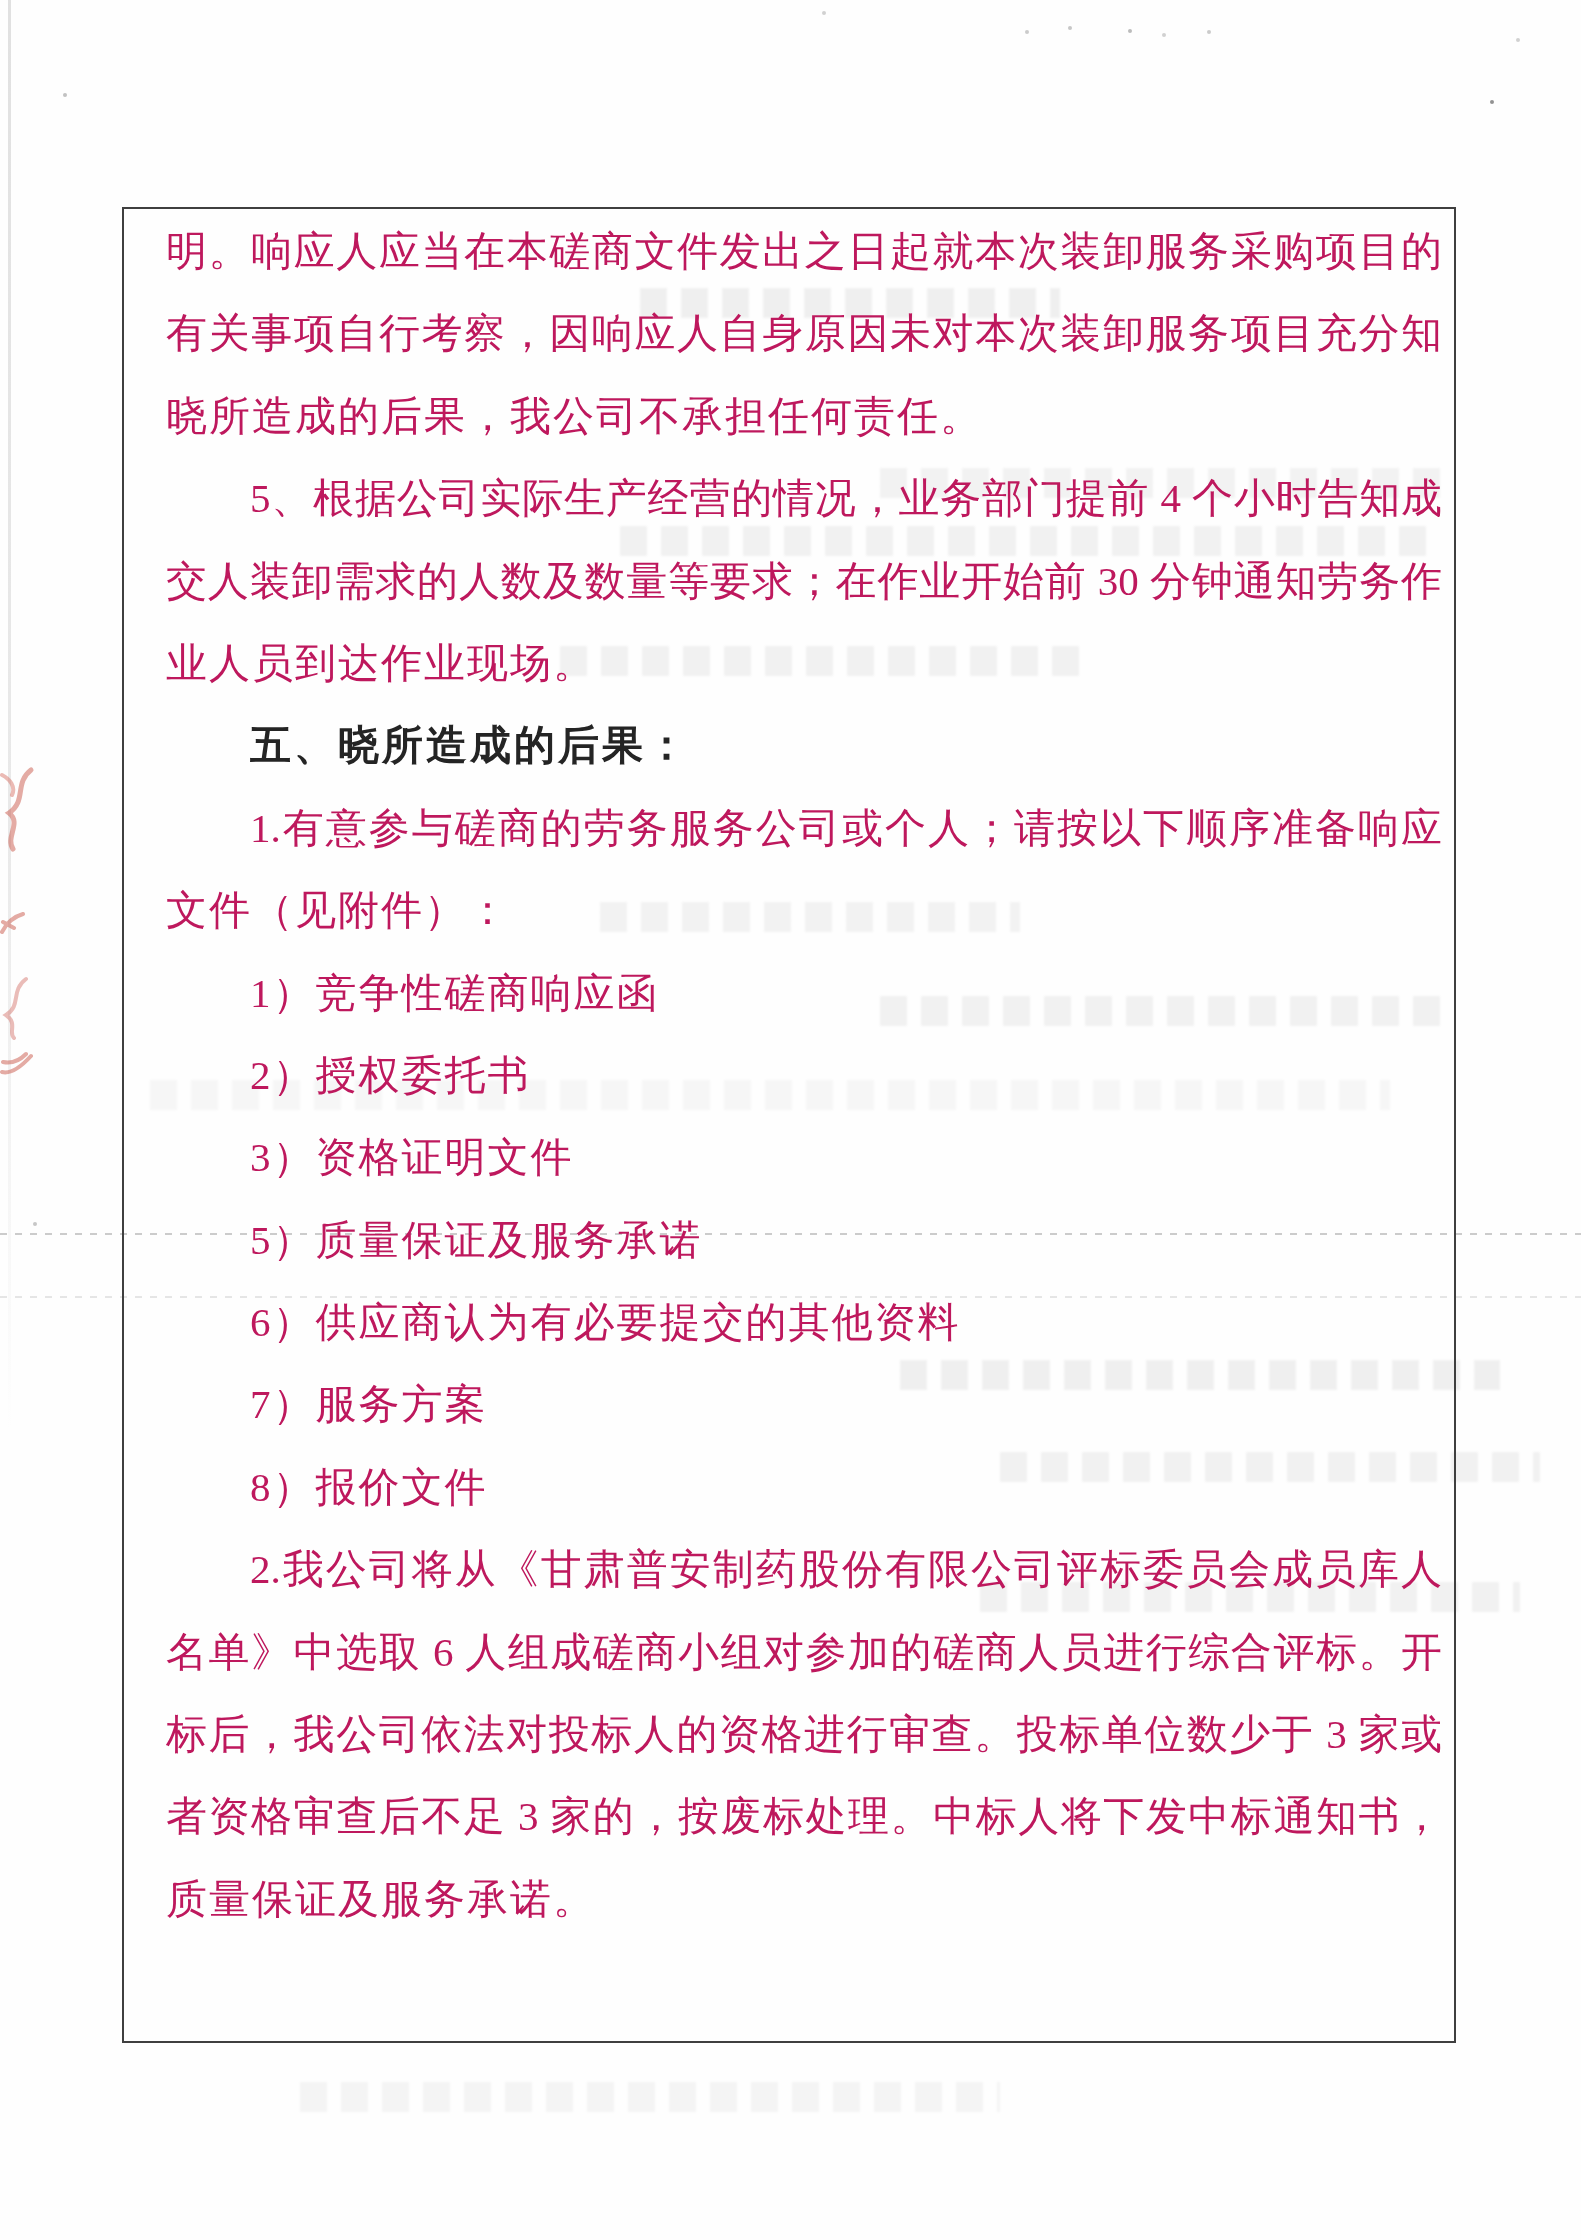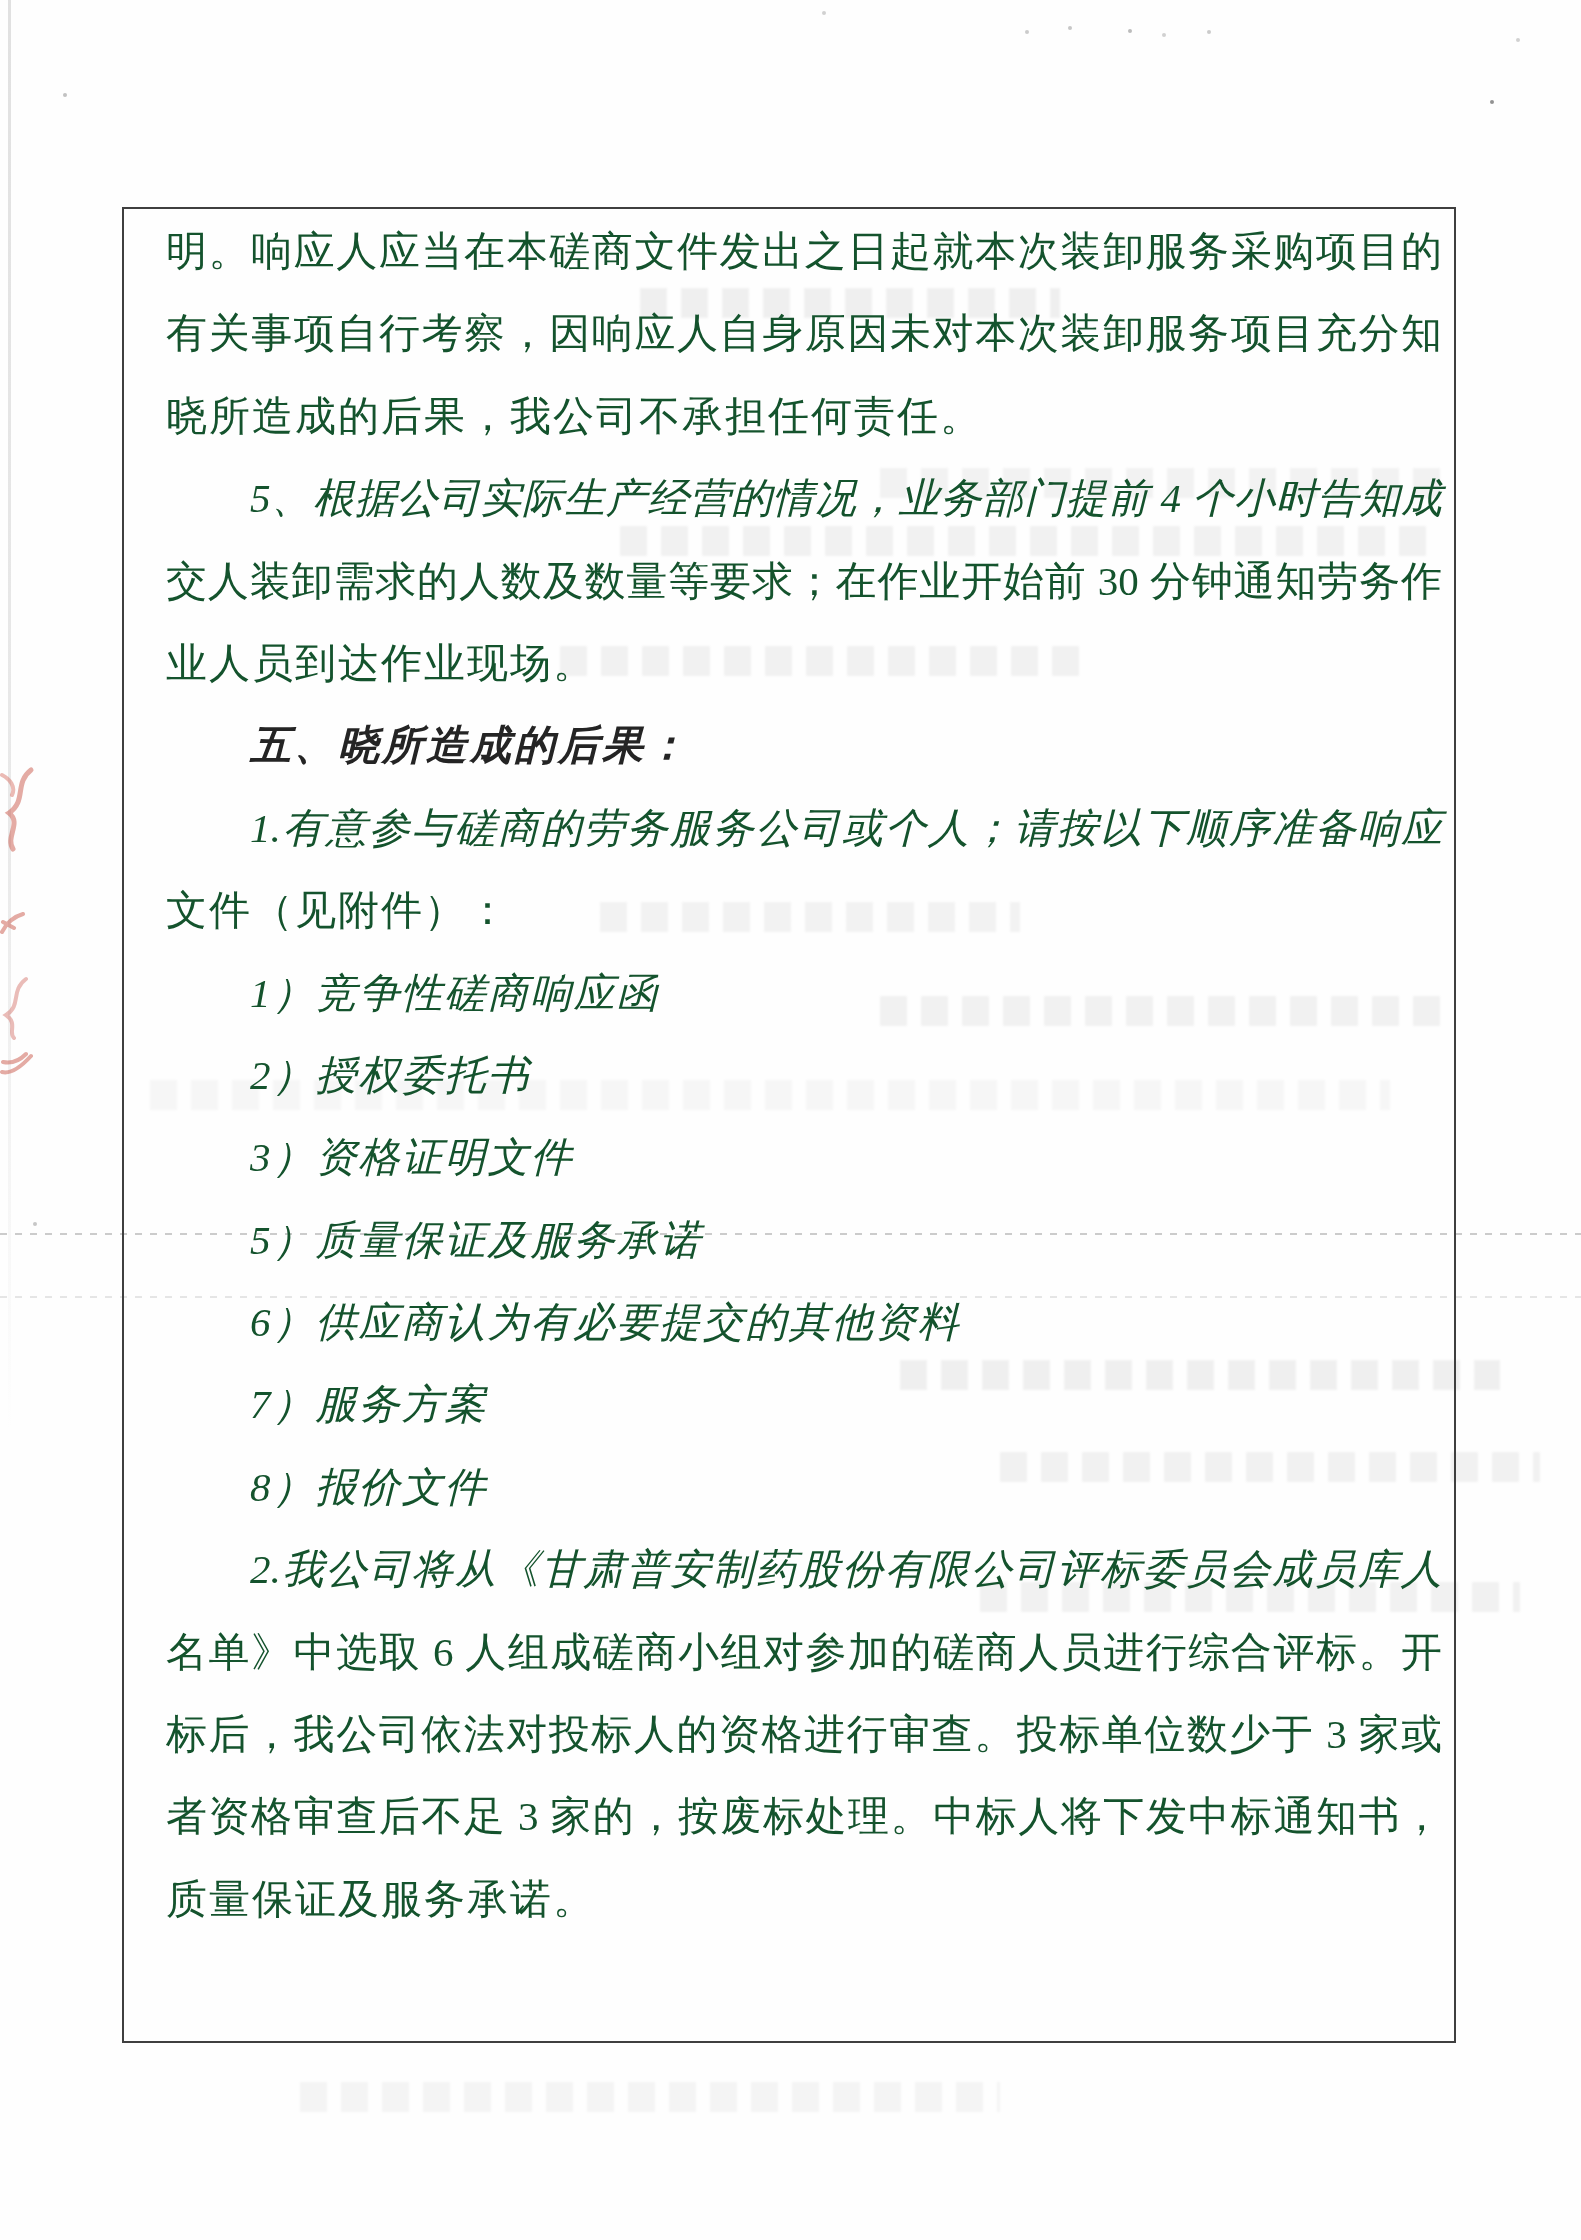--- a/index.html
+++ b/index.html
@@ -24,28 +24,28 @@
     box-sizing:border-box;
   }
   #textblock{
     position:absolute;left:42px;right:12px;top:1px;bottom:0;
   }
   .ln{
     height:82.4px;line-height:82.4px;
     font-size:41px;
     letter-spacing:2px;
     white-space:nowrap;
-    color:#14532d;
+    color:#be185d;
   }
   .ln.full{
     text-align:justify;
     text-align-last:justify;
     letter-spacing:0;
   }
-  .ln.indent{padding-left:84px;font-style:italic;}
+  .ln.indent{padding-left:84px;}
   .ln.bold{font-weight:bold;color:#242424;letter-spacing:3px;}
   
   .scratch{
     position:absolute;left:0;width:1581px;height:2px;
     background-image:repeating-linear-gradient(90deg,rgba(125,125,125,.6) 0 7px,rgba(0,0,0,0) 7px 15px);
   }
   #scratch1{top:1233px;opacity:.65;}
   #scratch2{top:1296px;opacity:.32;}
   
   .ghost{

